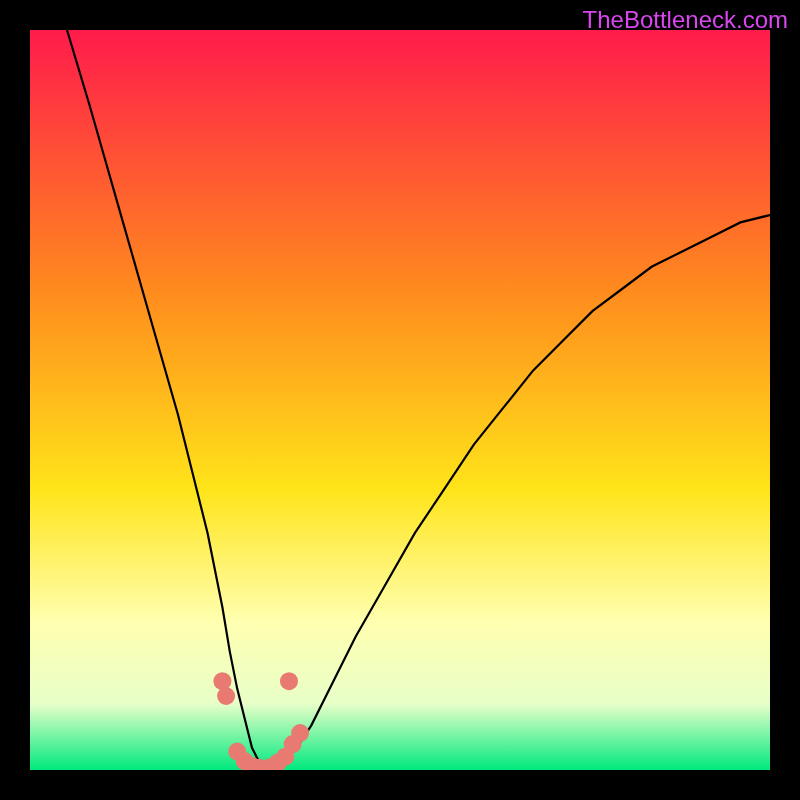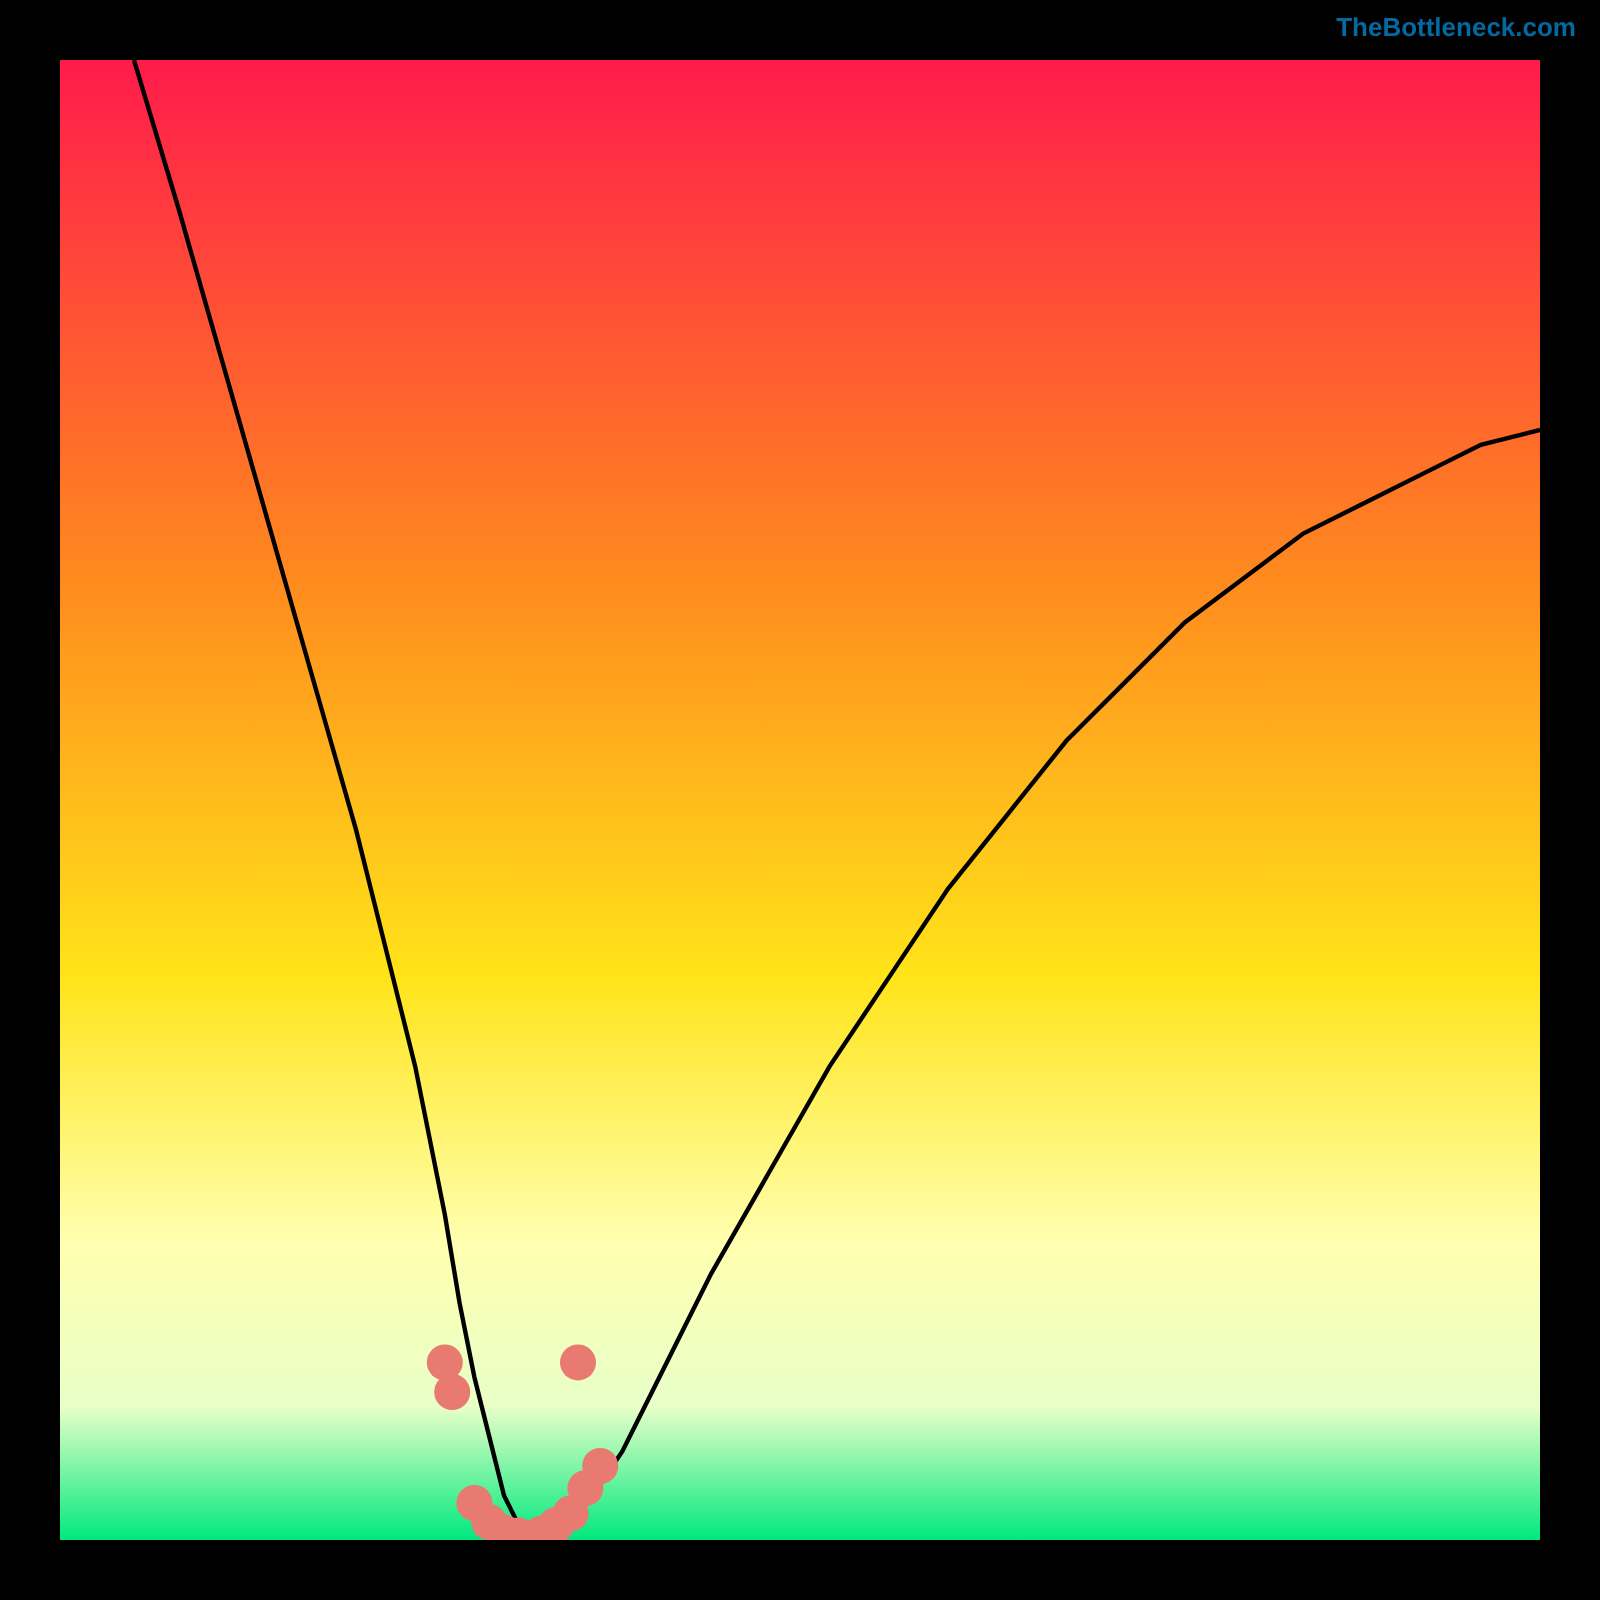--- a/index.html
+++ b/index.html
@@ -7,23 +7,23 @@
     width: 800px;
     height: 800px;
     background: #000;
     position: relative;
     font-family: Arial, Helvetica, sans-serif;
   }
   .watermark {
     position: absolute;
     top: 6px;
     right: 12px;
-    color: #0369a1;
-    font-size: 13px;
-    font-weight: 700;
+    color: #d946ef;
+    font-size: 24px;
+    font-weight: 400;
     z-index: 10;
   }
   .plot-area {
     position: absolute;
     top: 30px;
     left: 30px;
     width: 740px;
     height: 740px;
   }
   .plot-area svg {

